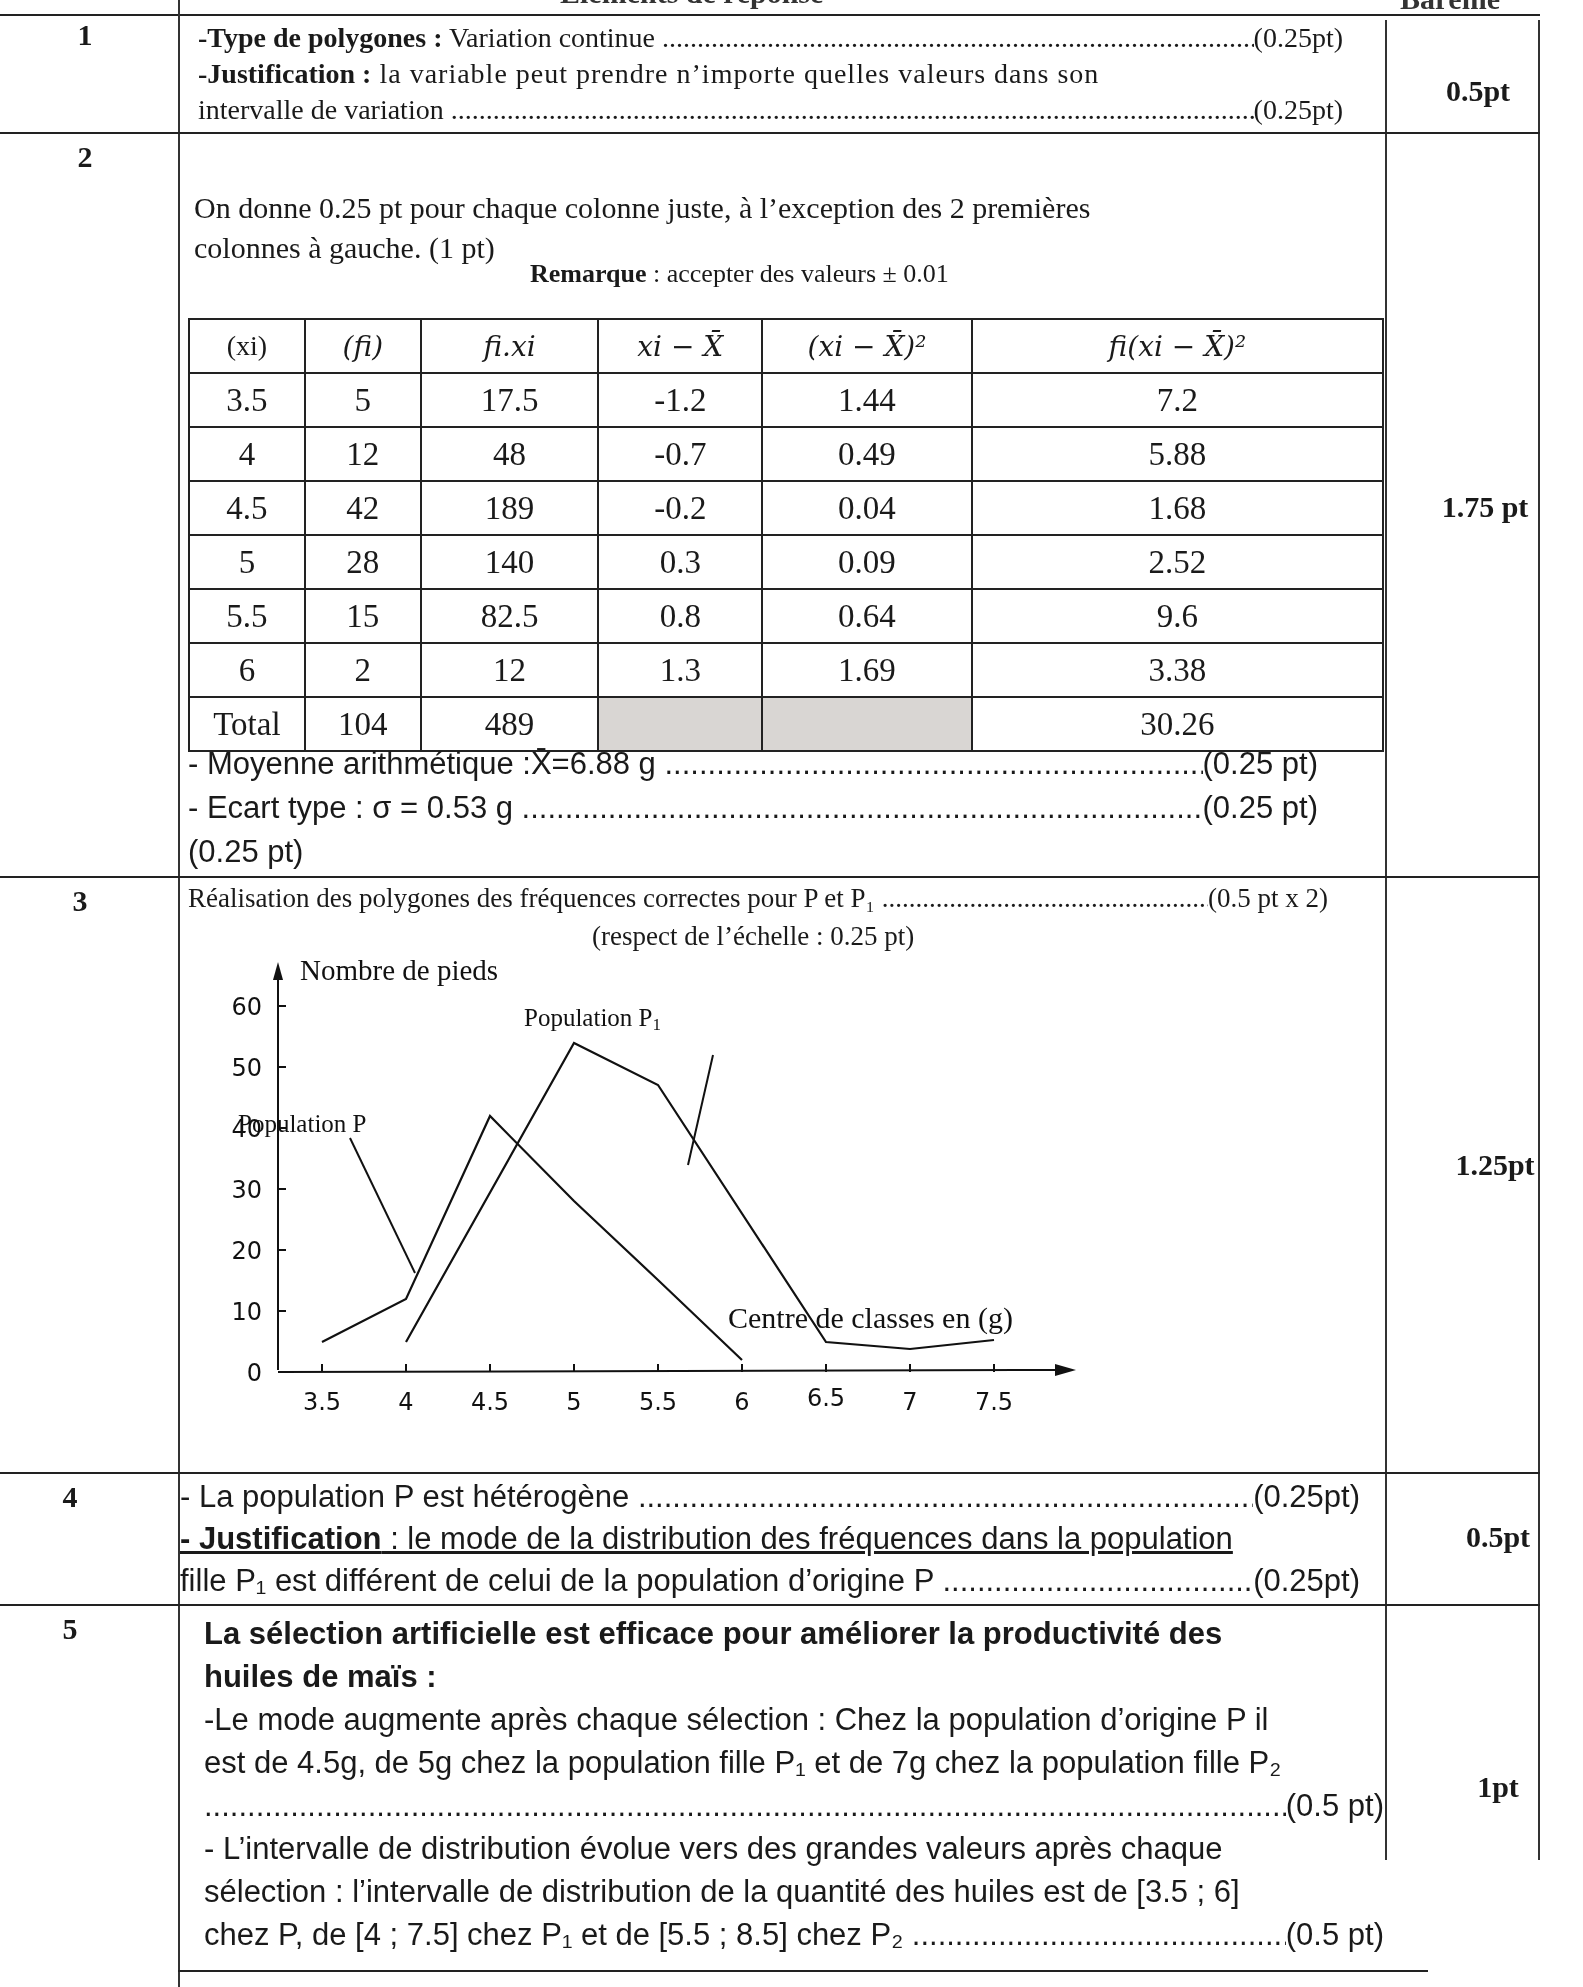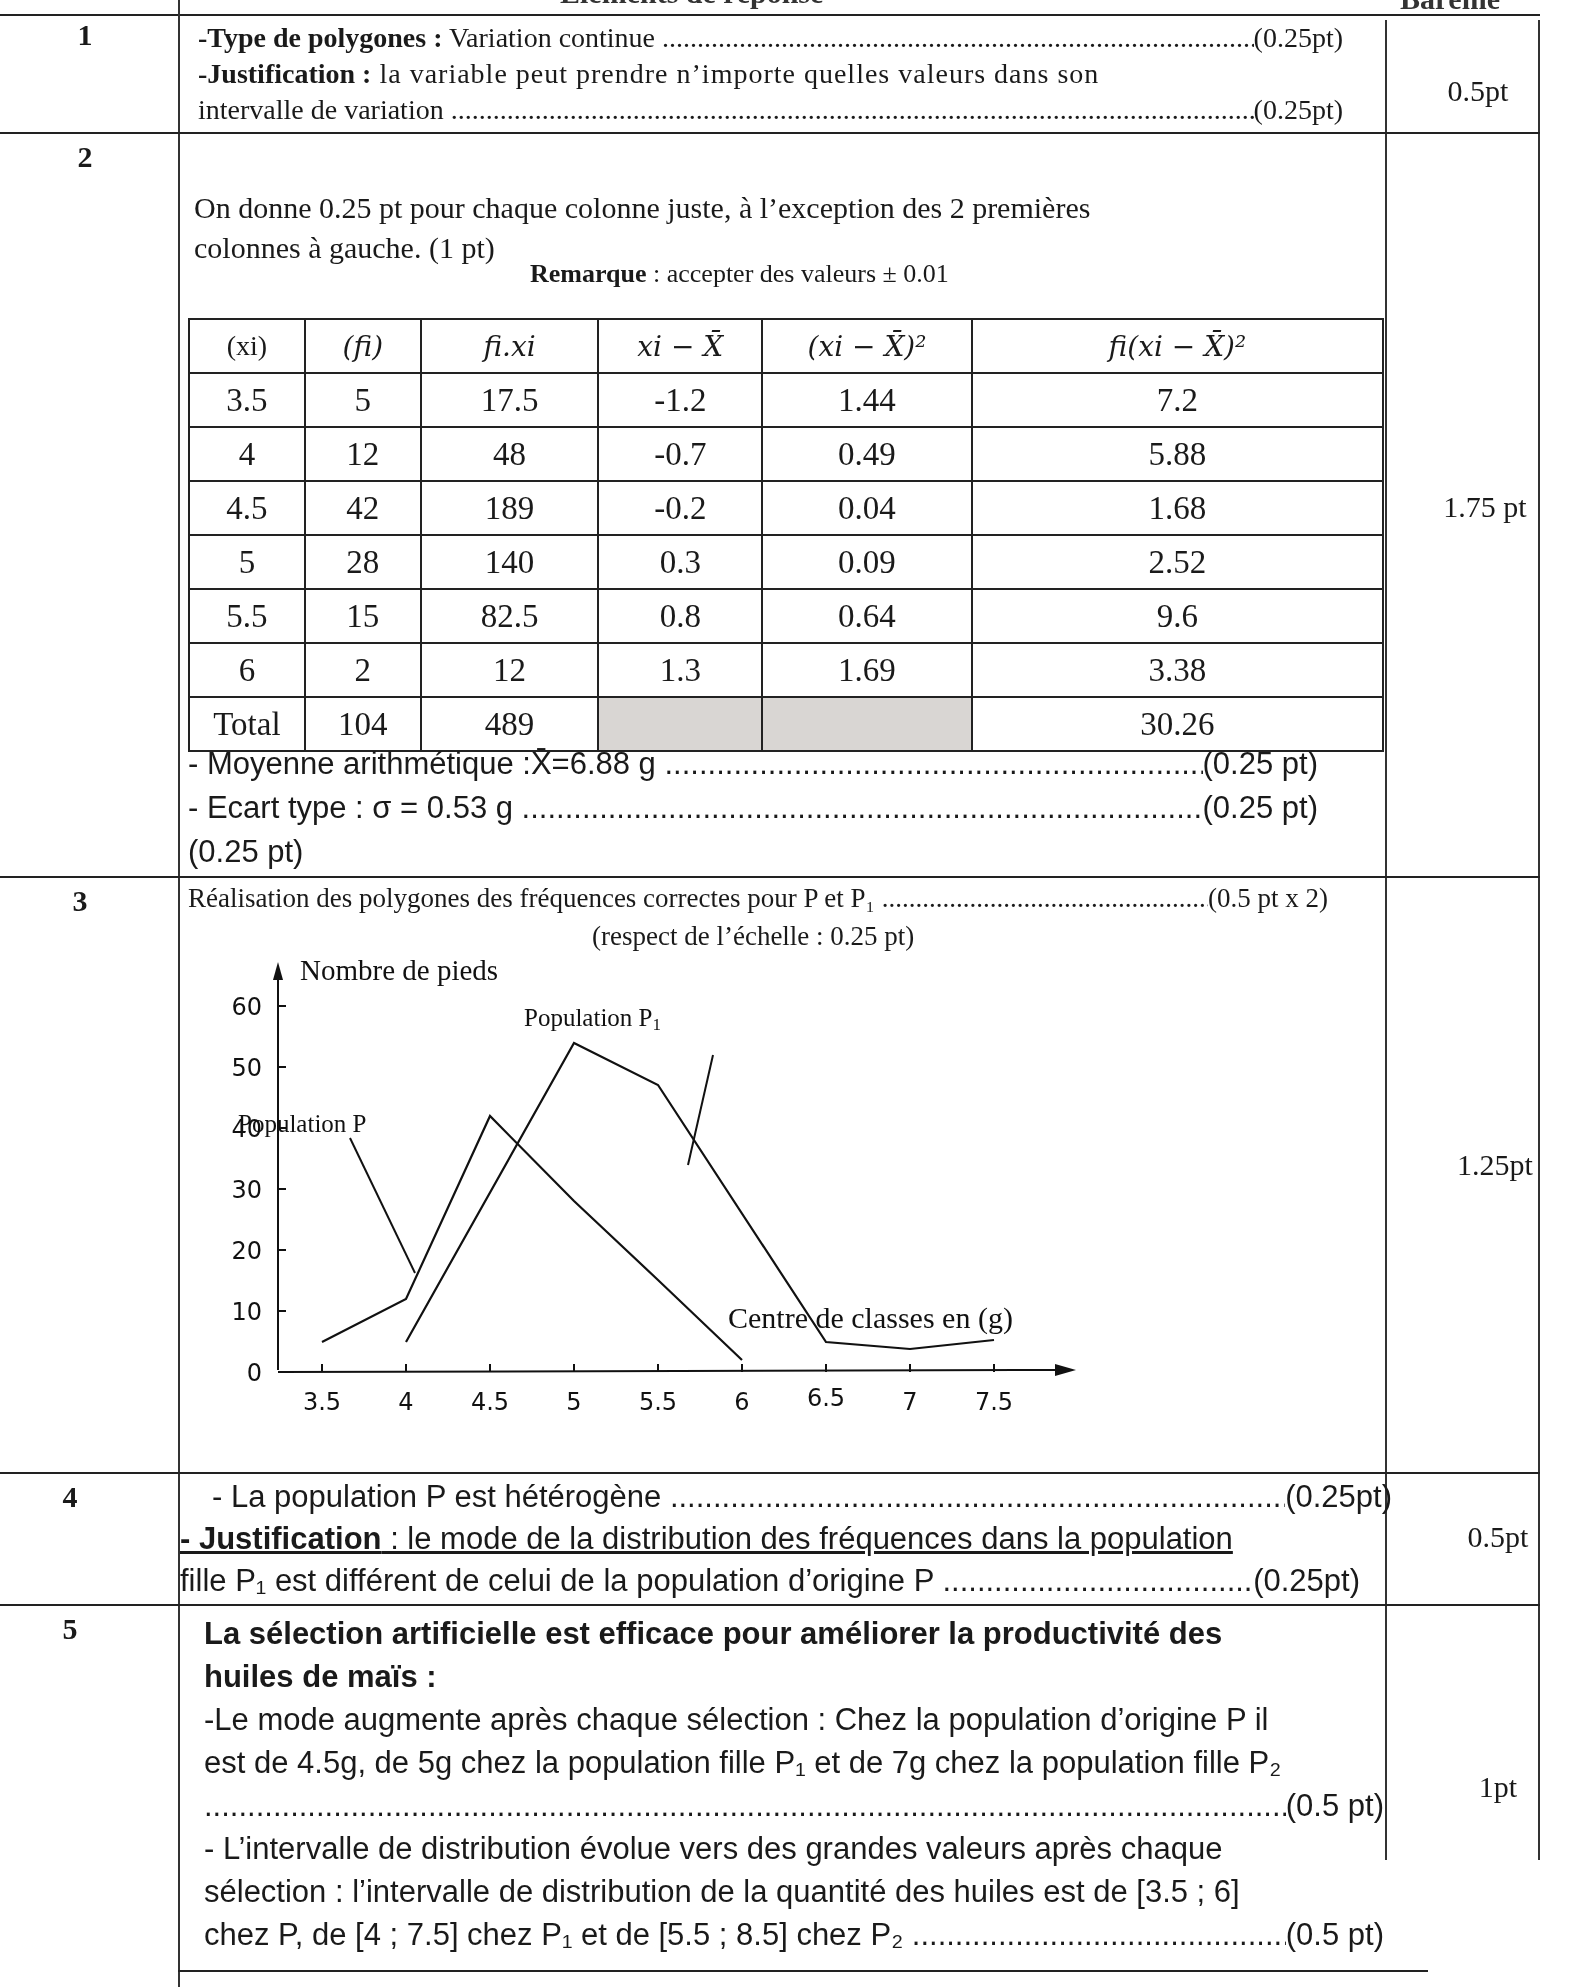--- a/index.html
+++ b/index.html
@@ -2,21 +2,21 @@
 <html><head>
 <meta charset="utf-8">
 <style>
   html, body { margin:0; padding:0; background:#ffffff; }
   body { width:1583px; height:1987px; position:relative; overflow:hidden;
          font-family:"Liberation Serif", serif; color:#1a1a1a; }
   .abs { position:absolute; }
   .hline { position:absolute; height:2px; background:#222; }
   .vline { position:absolute; width:2px; background:#333; }
   .qnum { position:absolute; width:140px; text-align:center; font-weight:bold; font-size:30px; }
-  .bareme { position:absolute; width:180px; text-align:center; font-weight:normal; font-size:30px; }
+  .bareme { position:absolute; width:180px; text-align:center; font-weight:bold; font-size:30px; }
   .txt { position:absolute; font-size:30px; line-height:40px; white-space:nowrap; }
   .row { display:flex; justify-content:space-between; width:1170px; }
   .row .lead { flex:1; overflow:hidden; white-space:nowrap; }
   .row .lead::after { content:" ........................................................................................................................................................................................................................"; }
   .pt { flex:none; }
   b { font-weight:bold; }
   table.stats { position:absolute; left:188px; top:318px; width:1196px; border-collapse:collapse;
                 font-size:33px; text-align:center; }
   table.stats td, table.stats th { border:2px solid #222; height:44px; padding:4px; font-weight:normal; }
   table.stats th { font-style:italic; font-family:"DejaVu Serif", serif; font-size:28px; }
@@ -231,21 +231,21 @@
 
   <text x="100" y="40" font-size="29" fill="#111" style="font-family:'Liberation Serif', serif;">Nombre de pieds</text>
 
   <text x="38" y="192" font-size="25" fill="#111" style="font-family:'Liberation Serif', serif;">Population P</text>
   <text x="324" y="86" font-size="25" fill="#111" style="font-family:'Liberation Serif', serif;">Population P<tspan font-size="17" dy="4">1</tspan></text>
 
   <text x="528" y="388" font-size="30" fill="#111" style="font-family:'Liberation Serif', serif;">Centre de classes en (g)</text>
 </svg>
 
 <div class="txt" style="left:180px; top:1476px; font-size:31px; line-height:42px; font-family:'Liberation Sans', sans-serif;">
-  <div class="row" style="width:1180px;padding-left:32px;">
+  <div class="row" style="width:1180px;">
       <span class="lead">- La population P est hétérogène</span>
       <span class="pt">(0.25pt)</span>
     </div>
   <div style="white-space:nowrap;text-decoration:underline;"><b>- Justification</b><span> : le mode de la distribution des fréquences dans la population</span></div>
   <div class="row" style="width:1180px;">
       <span class="lead">fille P₁ est différent de celui de la population d’origine P</span>
       <span class="pt">(0.25pt)</span>
     </div>
 </div>
 

